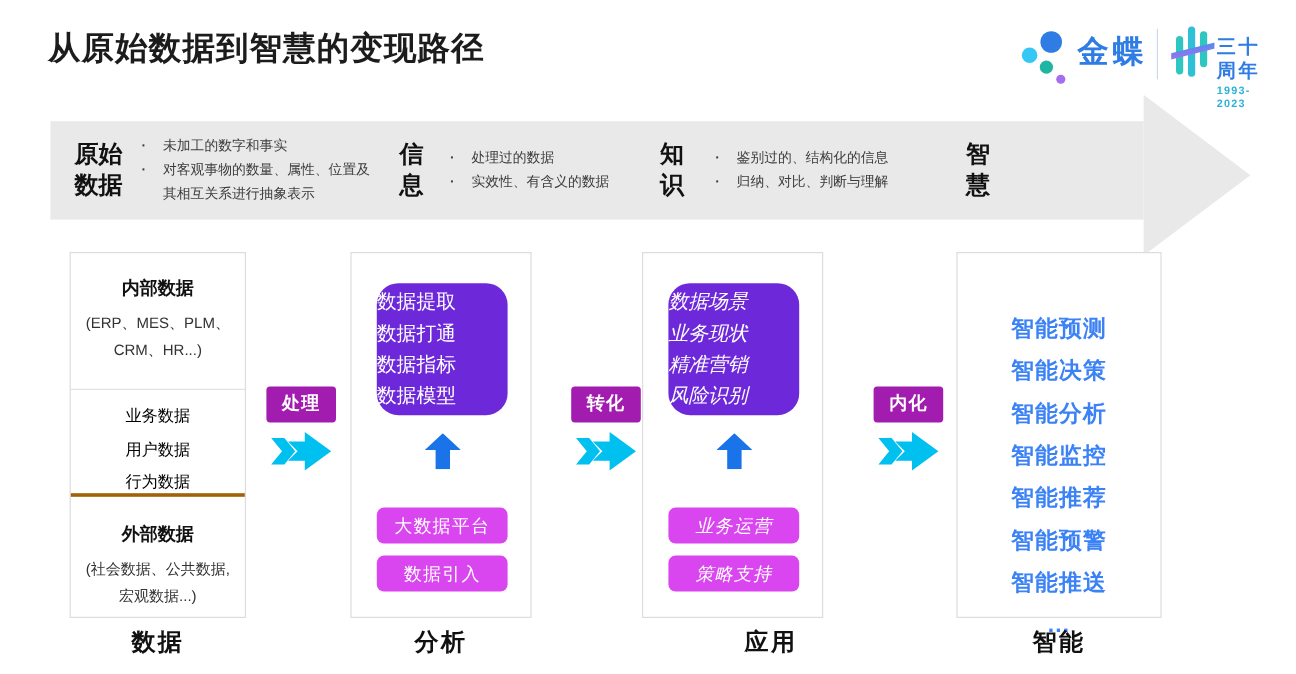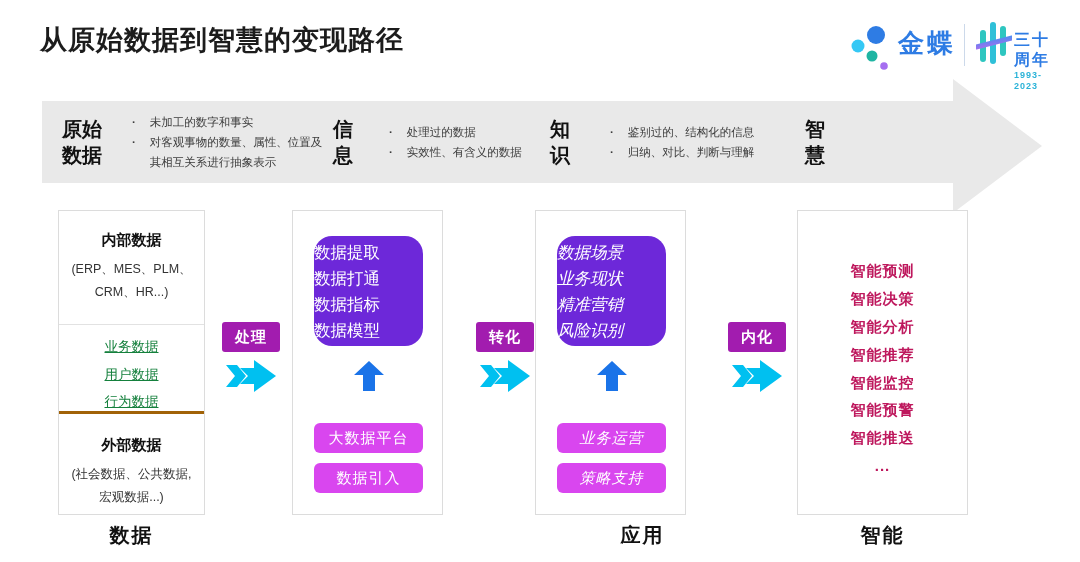--- a/index.html
+++ b/index.html
@@ -20,21 +20,21 @@
   .ann-text{position:absolute;left:168px;top:12px;line-height:1.25;}
   .ann-title{font-size:16px;font-weight:bold;color:#2e7ce4;letter-spacing:2px;display:block;}
   .ann-years{font-size:9px;font-weight:bold;color:#2bb3d8;letter-spacing:1px;display:block;}
   
   .banner-body{position:absolute;left:42px;top:101px;width:911px;height:82px;background:#e9e9e9;}
   .banner-head{
     position:absolute;left:953px;top:79px;width:0;height:0;
     border-top:67px solid transparent;border-bottom:67px solid transparent;
     border-left:89px solid #e9e9e9;
   }
-  .stage{position:absolute;top:106px;height:72px;display:flex;align-items:center;gap:14px;}
+  .stage{position:absolute;top:106px;height:72px;display:flex;align-items:center;}
   .stage-label{font-size:20px;font-weight:bold;color:#111;line-height:1.3;white-space:nowrap;}
   .stage-bullets{list-style:none;margin:0;padding:0 0 0 16px;}
   .stage-bullets li{
     font-size:11.5px;color:#3c3c3c;line-height:1.75;display:flex;
   }
   .stage-bullets li::before{content:"·";font-weight:bold;margin-right:14px;color:#3c3c3c;}
   .s1{left:62px;} .s1 .stage-bullets{width:196px;}
   .s2{left:333px;} .s2 .stage-bullets{padding-left:22px;}
   .s3{left:550px;} .s3 .stage-bullets{padding-left:26px;}
   .s4{left:805px;} .s4 .stage-bullets{padding-left:24px;}
@@ -46,39 +46,39 @@
   .col-data{left:58px;width:147px;display:flex;flex-direction:column;text-align:center;}
   .col-analysis{left:292px;width:151px;}
   .col-application{left:535px;width:151px;font-style:italic;}
   .col-intelligence{left:797px;width:171px;text-align:center;}
   .sec{padding:6px 8px;text-align:center;}
   .sec-internal{height:100px;padding-top:20px;}
   .sec-mid{height:72px;border-top:1px solid #e2e2e2;padding-top:8px;}
   .sec-external{flex:1;border-top:3px solid #a16207;padding-top:22px;}
   .sec-title{font-size:15px;font-weight:bold;color:#111;display:block;margin-bottom:8px;}
   .sec-sub{font-size:12.5px;color:#333;line-height:1.8;display:block;}
-  .mid-item{font-size:13.5px;color:#15803d;line-height:2.05;display:block;text-decoration:underline;}
+  .mid-item{font-size:13.5px;color:#000000;line-height:2.05;display:block;}
   
   .blue-box{
     position:absolute;left:21px;top:25px;width:109px;height:110px;border-radius:18px;
     background:#6d28d9;color:#fff;display:flex;flex-direction:column;
     align-items:flex-start;justify-content:center;
   }
   .blue-box span{font-size:16.5px;line-height:1.58;display:block;}
   .up-arrow{position:absolute;left:61px;top:150px;}
   .pill{
     position:absolute;left:21px;width:109px;height:30px;border-radius:6px;
     background:#d946ef;color:#fff;font-size:15px;display:flex;
     align-items:center;justify-content:center;letter-spacing:1px;
   }
   .pill-1{top:212px;} .pill-2{top:252px;}
   
   .intel-list{padding-top:46px;}
   .intel-item{
-    display:block;font-size:15px;font-weight:bold;color:#be185d;
+    display:block;font-size:19px;font-weight:bold;color:#3b82f6;
     line-height:1.86;letter-spacing:1px;
   }
   
   .connector{position:absolute;top:322px;width:58px;text-align:center;}
   .c1{left:222px;} .c2{left:476px;} .c3{left:728px;}
   .conn-badge{
     display:block;width:58px;height:30px;line-height:30px;background:#a21caf;
     border-radius:3px;color:#fff;font-size:15px;font-weight:bold;letter-spacing:1px;
   }
   .conn-arrow{margin-top:4px;}
@@ -247,25 +247,26 @@
       <polygon points="1,9 12,9 21,20 12,31 1,31 10,20" fill="#00c0f0"></polygon>
       <polygon points="15,12 29,12 29,4 51,20 29,36 29,28 15,28 23,20" fill="#00c0f0"></polygon>
     </svg>
   </div>
 
   <div class="col-box col-intelligence">
     <div class="intel-list">
       <span class="intel-item">智能预测</span>
       <span class="intel-item">智能决策</span>
       <span class="intel-item">智能分析</span>
+      <span class="intel-item">智能监控</span>
       <span class="intel-item">智能推荐</span>
-      <span class="intel-item">智能监控</span>
       <span class="intel-item">智能预警</span>
       <span class="intel-item">智能推送</span>
       <span class="intel-item">...</span>
     </div>
   </div>
 
   <div class="footer-label f1">数据</div>
+  <div class="footer-label f2">分析</div>
   <div class="footer-label f3">应用</div>
   <div class="footer-label f4">智能</div>
 
 </div>
 
 </body></html>

